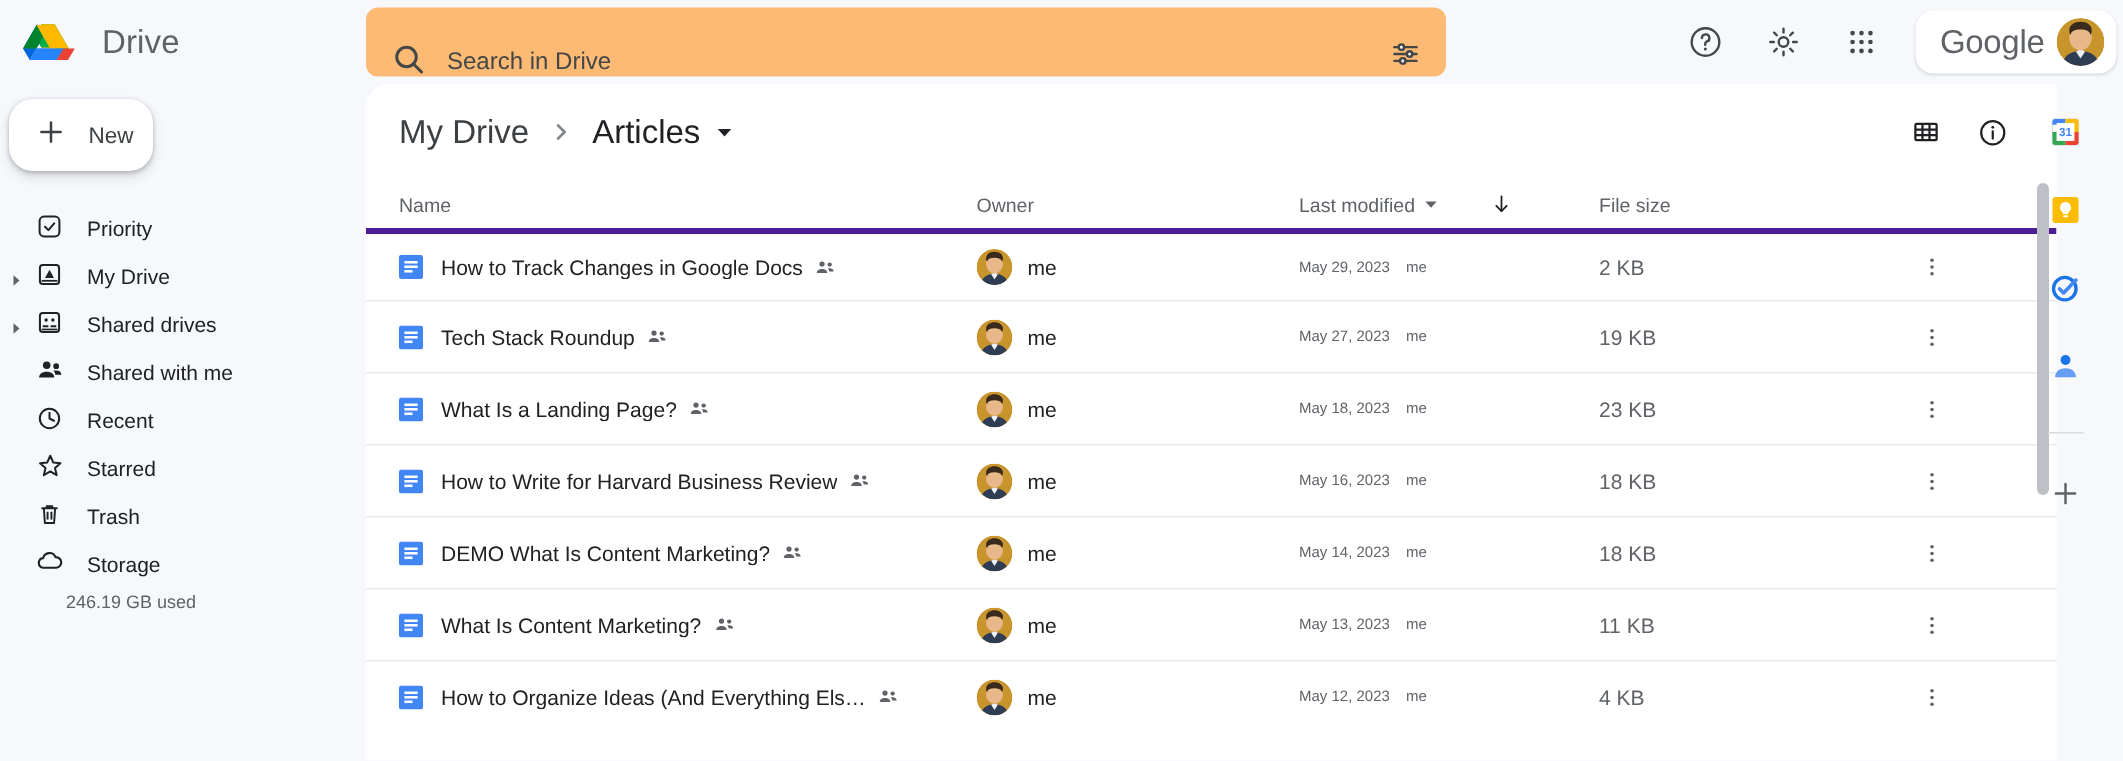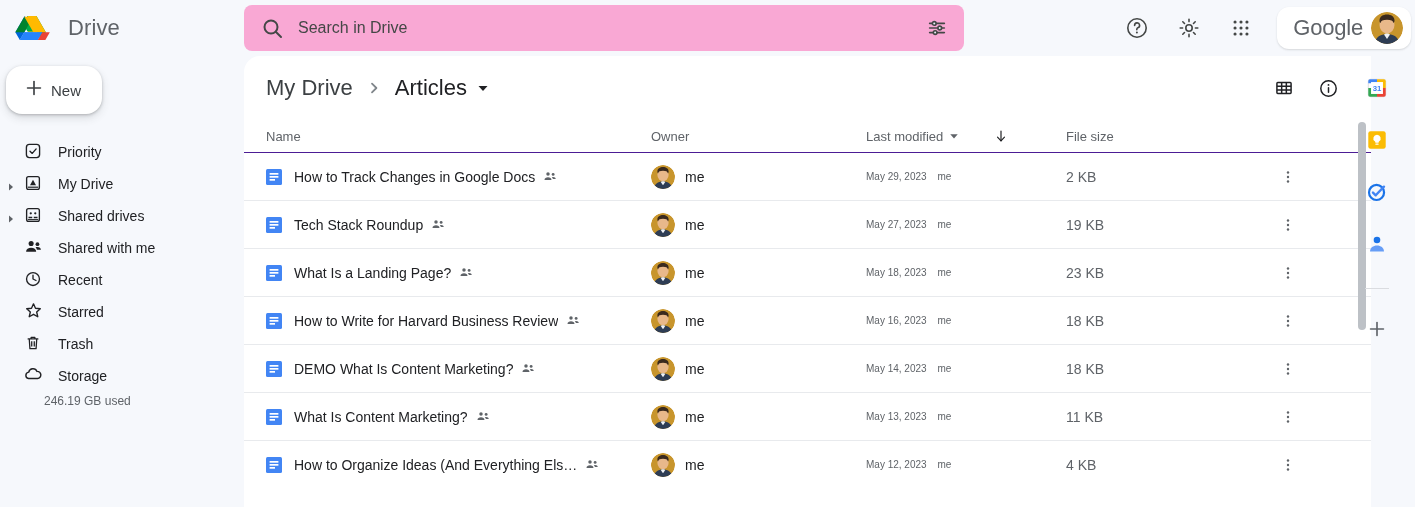--- a/index.html
+++ b/index.html
@@ -15,22 +15,22 @@
   .topbar {
     position: absolute; top: 0; left: 0; width: 1415px; height: 56px;
     display: flex; align-items: center;
   }
   .brand { display: flex; align-items: center; width: 244px; padding-left: 12px; gap: 16px; }
   .brand-logo { width: 40px; height: 40px; display: block; }
   .brand-name { font-size: 22px; color: #5f6368; letter-spacing: .1px; }
 
   .searchwrap { width: 720px; display: flex; align-items: center; }
   .searchbox {
-    display: flex; align-items: center; width: 720px; height: 46px;
-    background: #f9a8d4; border-radius: 8px; padding: 0 12px 0 16px;
+    display: flex; align-items: flex-end; width: 720px; height: 46px;
+    background: #fdba74; border-radius: 8px; padding: 0 12px 0 16px;
   }
   .searchbox .sicon { width: 24px; height: 24px; flex: 0 0 24px; color: #444746; }
   .search-input {
     flex: 1; border: 0; outline: none; background: transparent;
     font-family: "Liberation Sans", sans-serif; font-size: 16px; color: #202124;
     padding-left: 14px;
   }
   .search-input::placeholder { color: #444746; opacity: 1; }
   .tune-btn { width: 30px; height: 30px; display: flex; align-items: center; justify-content: center; color: #444746; cursor: pointer; }
 
@@ -48,21 +48,21 @@
     background: #ffffff; border-radius: 12px; height: 42px;
     padding: 0 8px 0 16px; margin-left: 4px;
     box-shadow: 0 1px 2px rgba(60,64,67,.18);
   }
   .acct-text { font-size: 22px; color: #5f6368; letter-spacing: -.2px; }
   .avatar-img { width: 32px; height: 32px; border-radius: 50%; display: block; }
 
   
   .sidebar { position: absolute; left: 0; top: 56px; width: 244px; height: 451px; }
   .new-btn {
-    display: flex; align-items: center; gap: 6px;
+    display: flex; align-items: center; gap: 14px;
     margin: 10px 0 0 6px; width: 96px; height: 48px;
     background: #fff; border-radius: 16px; padding-left: 17px;
     box-shadow: 0 1px 3px rgba(60,64,67,.3), 0 4px 8px rgba(60,64,67,.15);
     cursor: pointer;
   }
   .new-label { font-size: 15px; color: #3c4043; }
   .navlist { margin-top: 14px; }
   .navitem {
     display: flex; align-items: flex-end; height: 32px;
     padding-left: 2px; cursor: pointer; position: relative;
@@ -96,21 +96,21 @@
   .c-act   { flex: 1; }
   .mod-caret { margin-left: 6px; display: inline-flex; }
   .sort-arrow { margin-left: 34px; display: inline-flex; color: #202124; }
   .thead .sortable { cursor: pointer; display: flex; align-items: center; }
 
   .rows { position: relative; }
   .row {
     display: flex; align-items: center; height: 48px;
     padding: 0 22px; border-top: 1px solid #e8eaed; cursor: pointer;
   }
-  .row:first-child { border-top: 1px solid #4c1d95; }
+  .row:first-child { border-top: 4px solid #4c1d95; }
   .cell-name { width: 385px; display: flex; align-items: center; gap: 0; }
   .doc-icon { width: 16px; height: 16px; flex: 0 0 16px; display: block; margin-right: 12px; }
   .fname { font-size: 14px; color: #202124; white-space: nowrap; overflow: hidden; text-overflow: ellipsis; max-width: 300px; }
   .share-icon { margin-left: 8px; display: inline-flex; color: #5f6368; flex: 0 0 auto; }
   .cell-owner { width: 215px; display: flex; align-items: center; gap: 10px; }
   .owner-av { width: 24px; height: 24px; border-radius: 50%; display: block; }
   .owner-name { font-size: 14px; color: #202124; }
   .cell-mod { width: 200px; font-size: 10px; color: #5f6368; }
   .cell-mod .by { margin-left: 8px; }
   .cell-size { width: 200px; font-size: 14px; color: #5f6368; }

